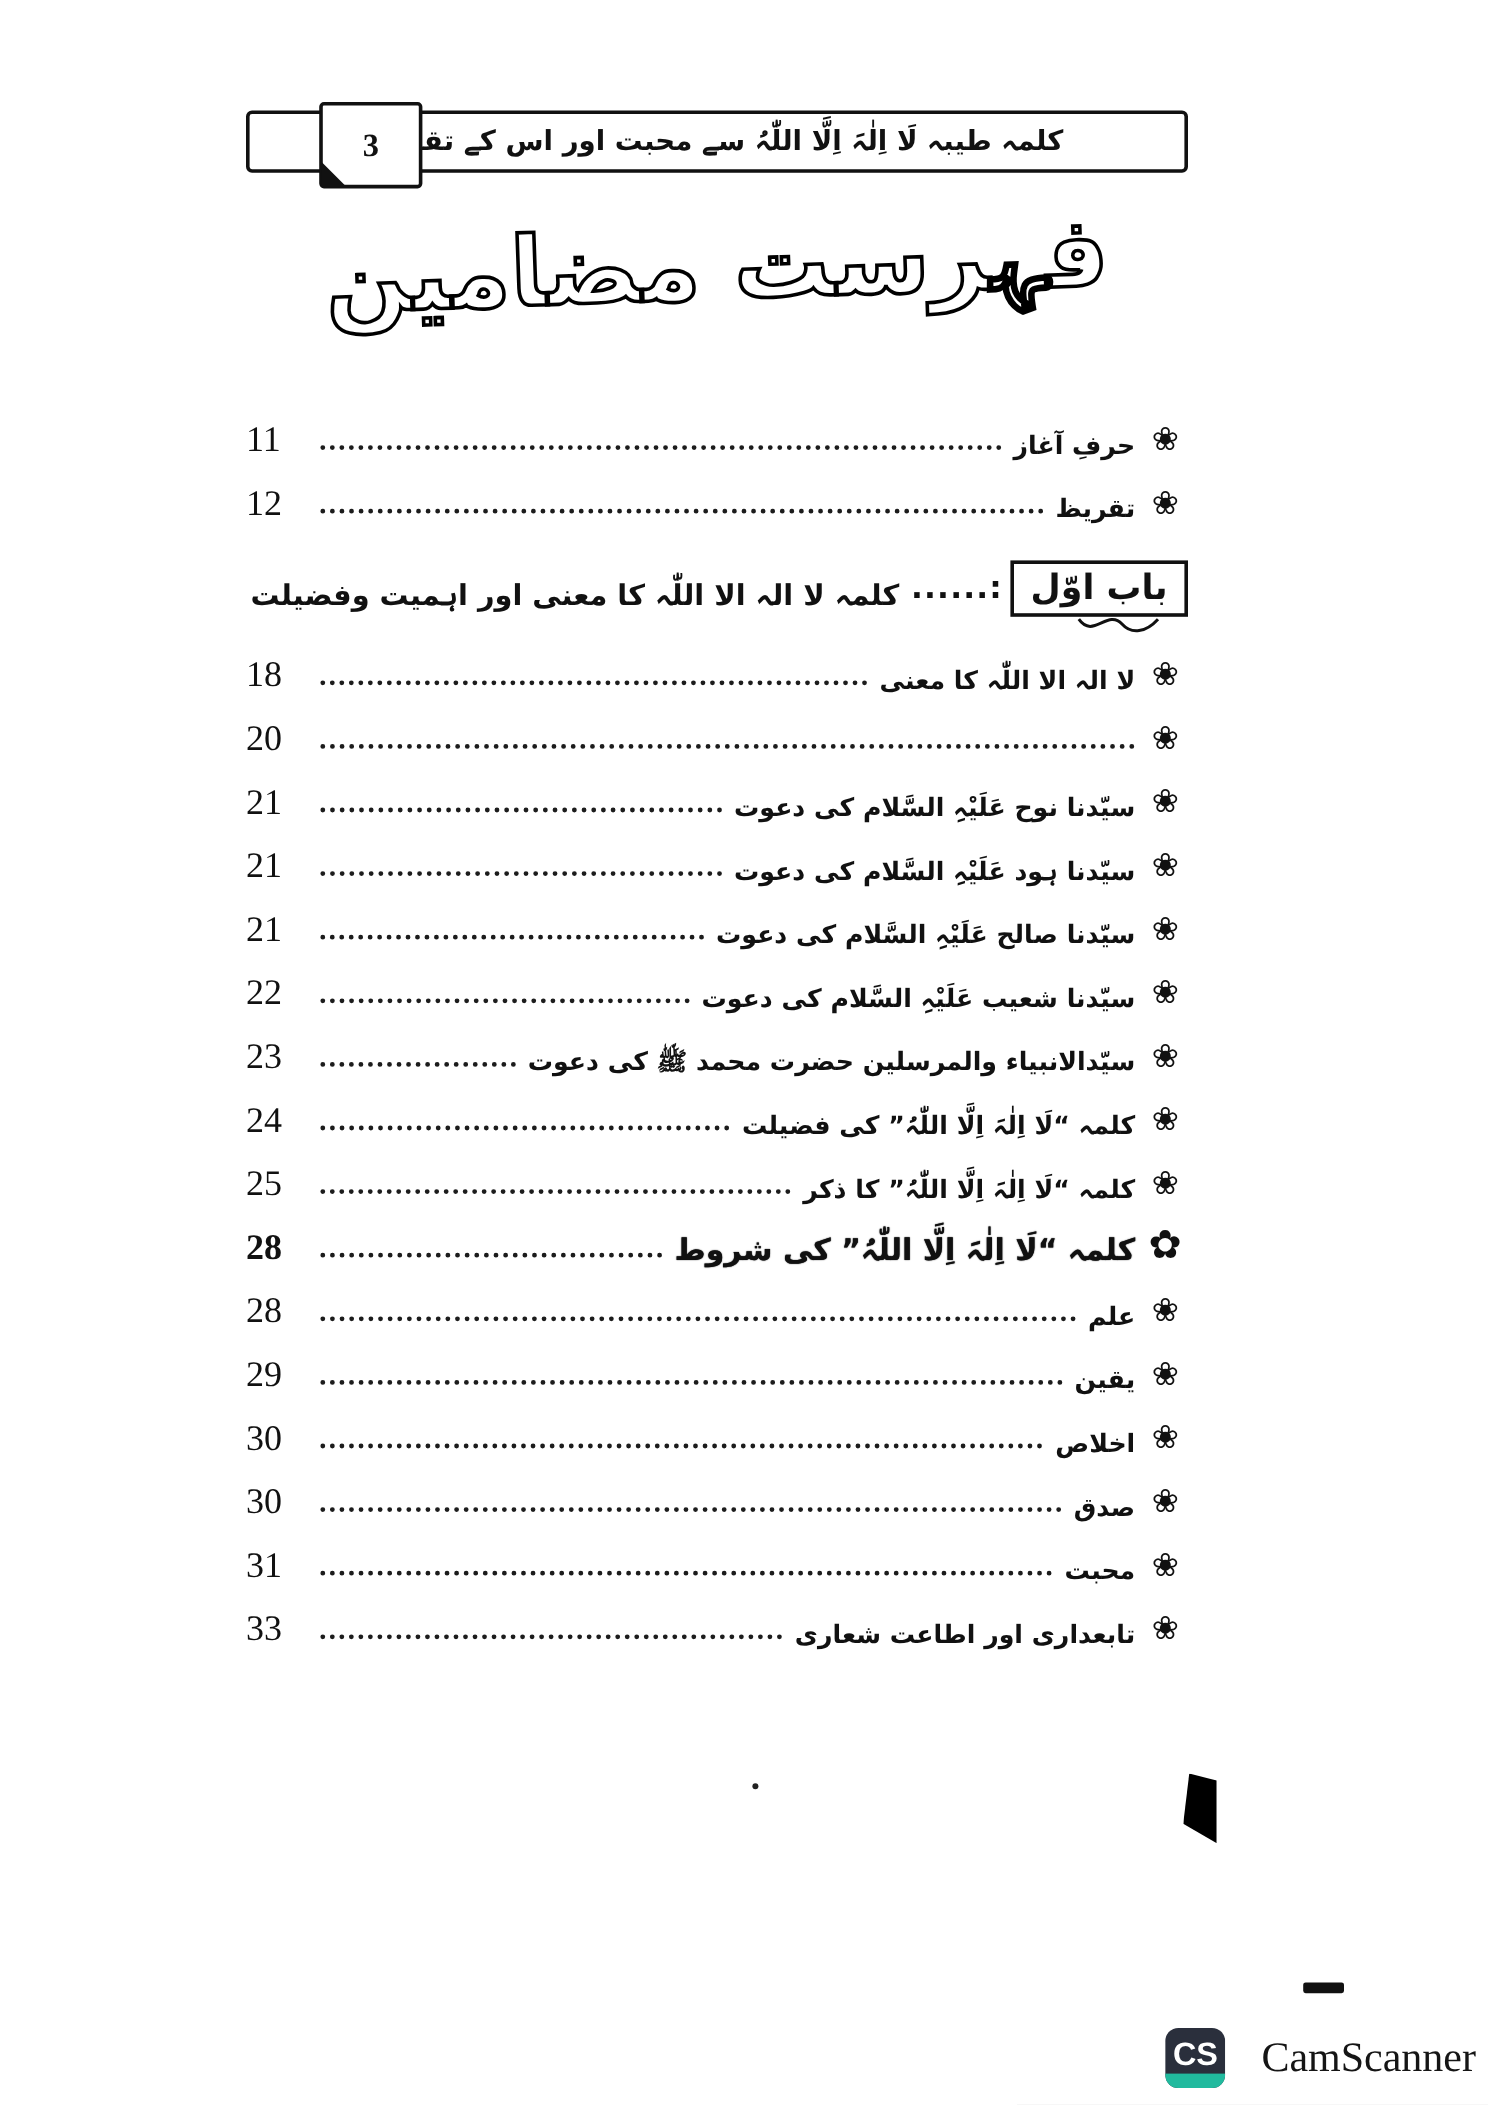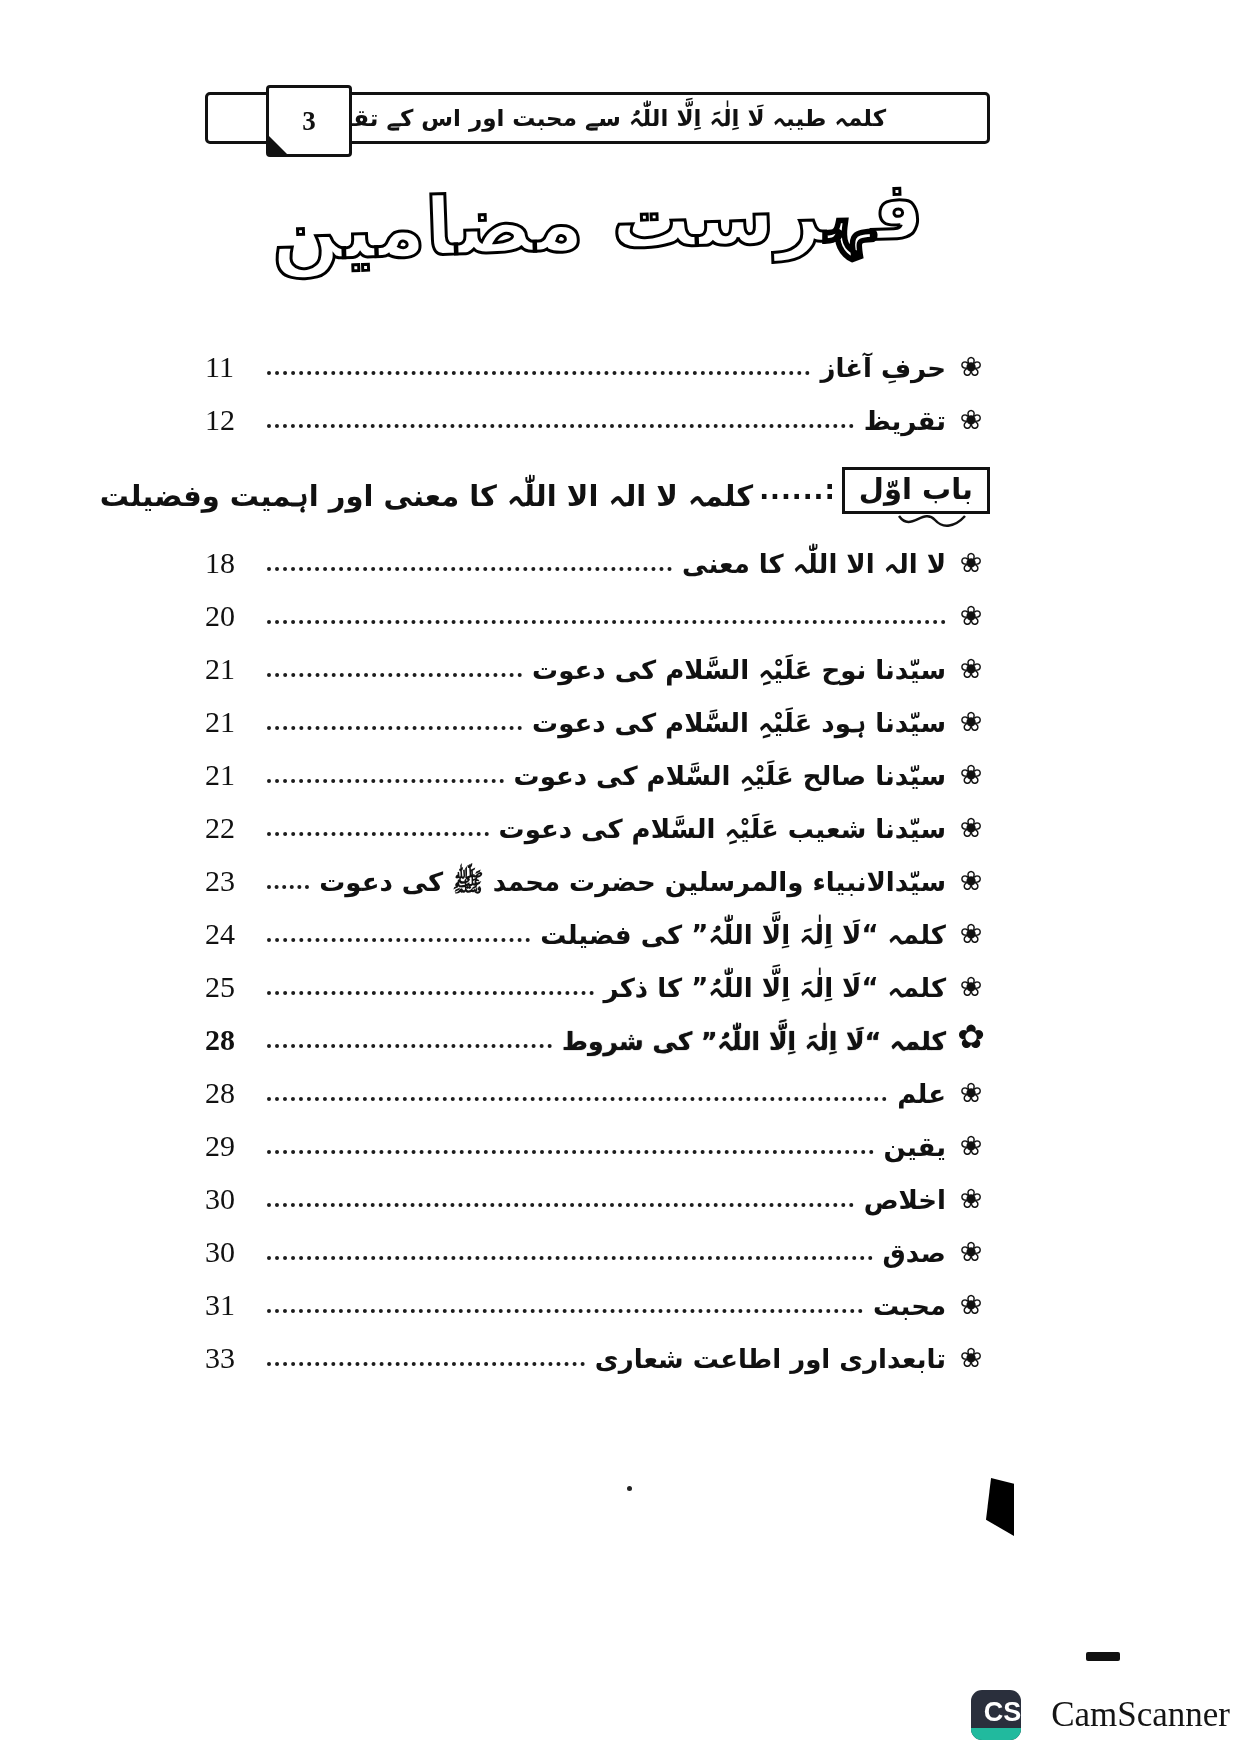--- a/index.html
+++ b/index.html
@@ -40,59 +40,59 @@
   }
 
   
   .toc{position:absolute;left:205px;top:345px;width:785px;direction:rtl;}
   .toc-row{display:flex;align-items:flex-end;height:39px;margin-bottom:14px;}
   .bullet{
     width:38px;flex:0 0 38px;font-size:27px;line-height:1;text-align:center;
     margin-bottom:4px;color:#111;
   }
   .entry-title{
-    font-size:26px;font-weight:bold;line-height:1.25;white-space:nowrap;
+    font-size:21px;font-weight:bold;line-height:1.25;white-space:nowrap;
     margin:0 6px 0 4px;
   }
   .leader{flex:1;border-bottom:4px dotted #1c1c1c;margin:0 6px 9px 8px;min-width:30px;}
   .pagenum{
     direction:ltr;font-family:"Liberation Serif",serif;font-size:30px;line-height:1;
     min-width:54px;text-align:left;margin-bottom:2px;
   }
 
   
   .chapter-row{display:flex;align-items:center;height:78px;margin-bottom:12px;direction:rtl;}
   .chapter-box{
     position:relative;border:3px solid #111;padding:5px 14px 7px 14px;
     font-size:29px;font-weight:bold;line-height:1;flex:0 0 auto;
   }
   .chapter-flourish{position:absolute;right:18px;bottom:-22px;}
   .chapter-dots{font-size:26px;font-weight:bold;margin:0 6px;letter-spacing:1px;flex:0 0 auto;}
   .chapter-title{
-    flex:1;text-align:center;font-size:29px;font-weight:bold;white-space:nowrap;
+    flex:1;text-align:center;font-size:24px;font-weight:bold;white-space:nowrap;
     transform:translateY(6px);
   }
 
   .emphasis .entry-title{font-size:25px;text-shadow:0 0 1px #000;}
   .emphasis .bullet{font-size:33px;}
   .emphasis .pagenum{font-weight:bold;}
 
   
   .curl{
     position:absolute;left:986px;top:1478px;width:28px;height:58px;background:#000;
     clip-path:polygon(18% 0,100% 10%,100% 100%,0 72%);
   }
   .dash{position:absolute;left:1086px;top:1652px;width:34px;height:9px;background:#111;border-radius:2px;}
   .speck{position:absolute;left:627px;top:1486px;width:5px;height:5px;background:#222;border-radius:50%;}
 
   
   .watermark{position:absolute;right:10px;bottom:14px;display:flex;align-items:center;gap:14px;}
   .cs-logo{
     position:relative;width:50px;height:50px;border-radius:11px;overflow:hidden;
-    display:flex;align-items:center;justify-content:flex-end;
+    display:flex;align-items:center;justify-content:center;
   }
   .cs-logo .cs-top{position:absolute;inset:0;}
   .cs-logo .cs-strip{position:absolute;left:0;right:0;bottom:0;height:12px;}
   .cs-logo .cs-text{
     position:relative;z-index:2;color:#fff;font-weight:bold;font-size:27px;
     font-family:"Liberation Sans",sans-serif;transform:translateY(-3px);
   }
   .cs-label{font-family:"Liberation Serif",serif;font-size:35px;color:#151515;margin-left:16px;}
 </style>
 </head>

